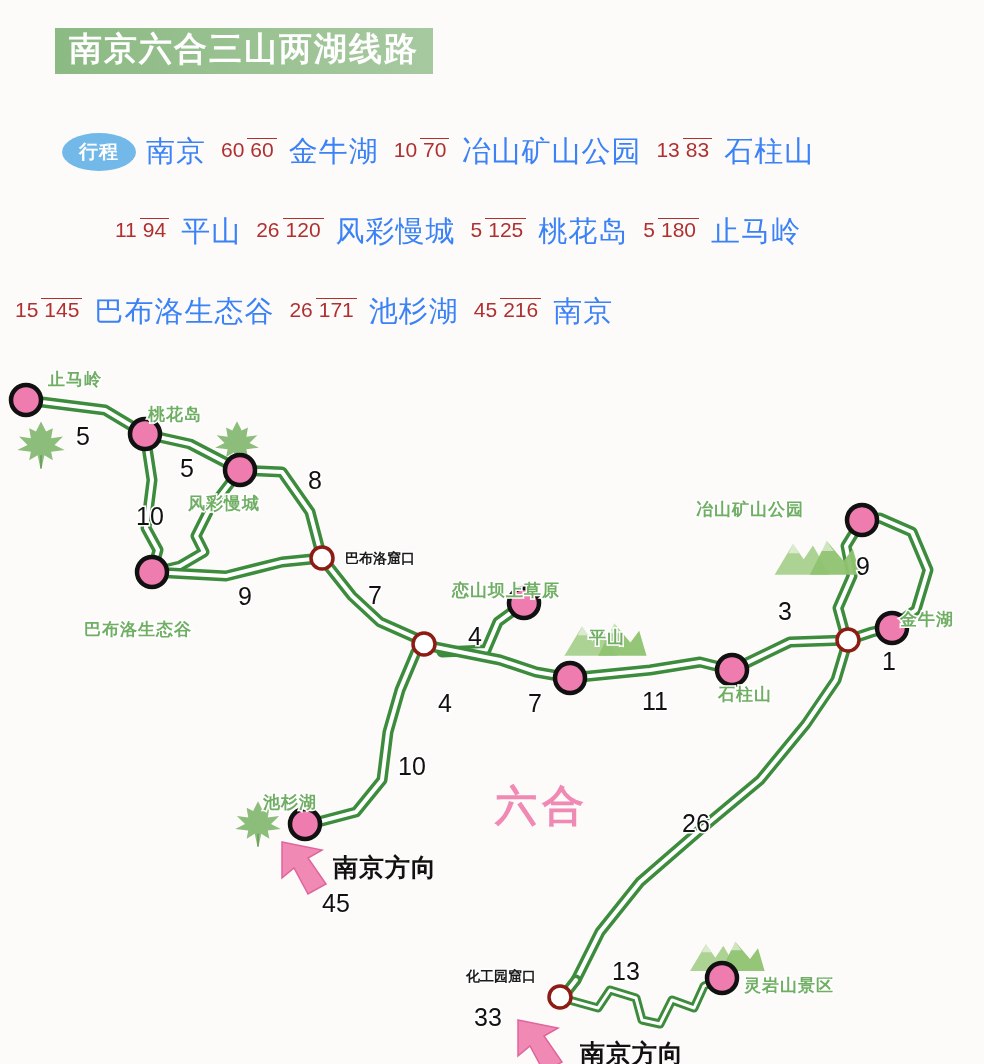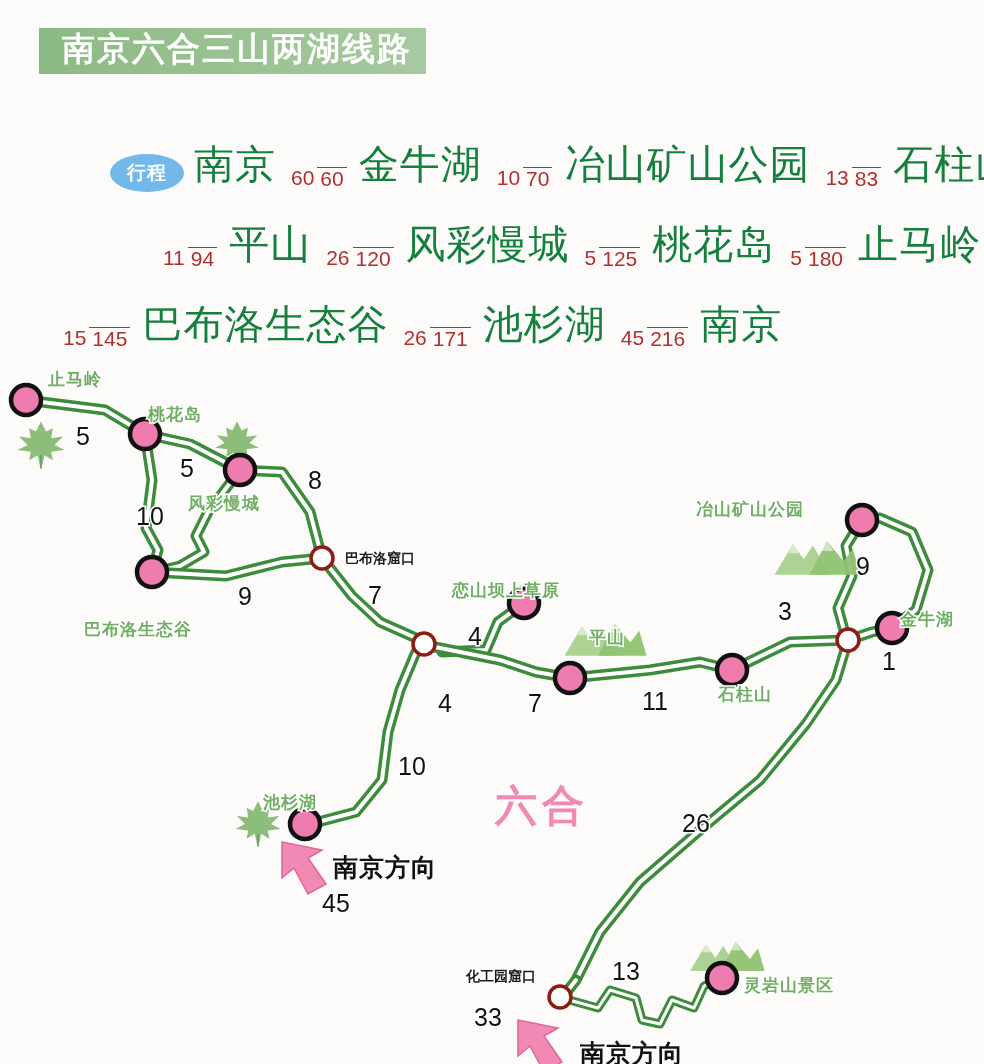--- a/index.html
+++ b/index.html
@@ -5,53 +5,52 @@
   html,body{margin:0;padding:0;}
   body{
     width:984px;height:1064px;
     background:#fcfbfa;
     font-family:"Liberation Sans","DejaVu Sans",sans-serif;
     overflow:hidden;
     position:relative;
   }
   
   #title-bar{
-    position:absolute;left:39px;top:28px;
-    padding:4px 14px 7px 23px;
+    position:absolute;left:55px;top:28px;
+    padding:4px 14px 7px 14px;
     background:linear-gradient(to right,#8cba83,#a7c9a0);
     display:inline-block;
   }
   #title-bar .title-text{
     font-size:33px;font-weight:bold;color:#ffffff;
     letter-spacing:2px;line-height:1.05;
     white-space:nowrap;
   }
   
   #itinerary{
     position:absolute;left:0;top:112px;width:984px;
   }
   .itin-line{
-    display:flex;align-items:flex-end;justify-content:center;
+    display:flex;align-items:center;justify-content:center;
     height:80px;
-    margin-left:48px;
   }
   .itin-line.l1{justify-content:flex-start;padding-left:62px;}
   .itin-line.l2{justify-content:flex-start;padding-left:100px;}
   .itin-line.l3{justify-content:flex-start;}
   .badge{
     width:74px;height:38px;border-radius:50%;
     background:#72b8e8;
     display:flex;align-items:center;justify-content:center;
     margin-right:10px;flex:0 0 auto;
   }
   .badge span{
     color:#ffffff;font-size:19px;font-weight:bold;letter-spacing:1px;
   }
   .stop{
-    font-size:40px;color:#15803d;white-space:nowrap;
+    font-size:29px;color:#3b82f6;white-space:nowrap;
     letter-spacing:1px;
   }
   .frac{
     display:inline-flex;flex-direction:row;align-items:center;
     margin:0 12px;color:#b03030;font-size:21px;line-height:1.05;
     position:relative;top:-2px;
   }
   .frac .num{padding:0 3px;}
   .frac .den{padding:0 3px;border-top:1.6px solid #b03030;}
   

